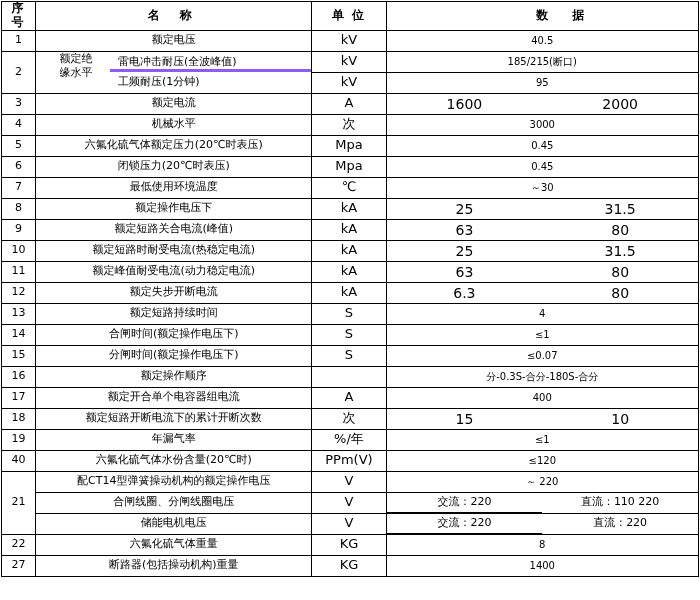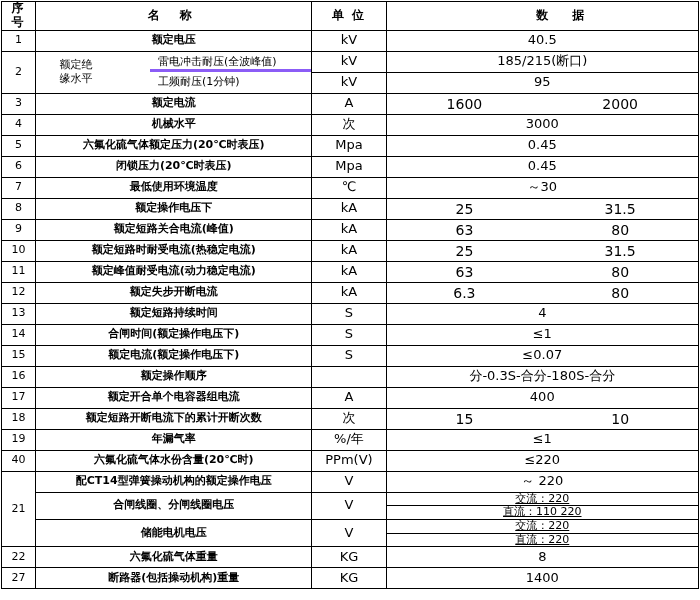--- a/index.html
+++ b/index.html
@@ -45,46 +45,44 @@
     font-size: 12px;
     height: 24px;
     letter-spacing: 2px;
   }
   .hdr .sp3 { letter-spacing: 8px; }
   .hdr .sp4 { letter-spacing: 10px; padding-left: 46px; }
 
   .name-cell {
     text-align: left;
     padding-left: 14px;
-    font-weight: bold;
   }
   .num { font-size: 11px; }
   .unit { font-size: 13px; }
-  .data { font-size: 13px; }
+  .data { font-size: 10px; }
 
   
   .half-wrap {
     display: flex;
     width: 100%;
     height: 100%;
   }
   .half {
     flex: 1 1 50%;
     display: flex;
     align-items: center;
     justify-content: center;
     font-size: 14px;
   }
 
   
   .vgroup {
     display: flex;
-    align-items: center;
+    align-items: flex-start;
     height: 100%;
-    gap: 40px;
   }
   .vgroup .vlabel {
     width: 74px;
     flex: 0 0 74px;
     text-align: center;
     font-size: 11px;
     line-height: 1.3;
     padding-left: 6px;
     box-sizing: border-box;
   }
@@ -99,23 +97,22 @@
     line-height: 20px;
     box-sizing: border-box;
   }
   .vgroup .vitem.first {
     border-bottom: 3px solid #8b5cf6;
   }
   td.nopad { padding: 0; }
 
   .stack2 {
     display: flex;
-    flex-direction: column;
+    flex-direction: row;
     height: 100%;
-    text-decoration: underline;
   }
   .stack2 > div {
     flex: 1 1 50%;
     display: flex;
     align-items: center;
     justify-content: center;
     font-size: 11px;
   }
   .stack2 > div.bline {
     border-bottom: 1px solid #000000;
@@ -267,21 +264,21 @@
         <td class="data">4</td>
       </tr>
       <tr>
         <td class="num">14</td>
         <td class="name-cell">合闸时间(额定操作电压下)</td>
         <td class="unit">S</td>
         <td class="data">≤1</td>
       </tr>
       <tr>
         <td class="num">15</td>
-        <td class="name-cell">额定电流(额定操作电压下)</td>
+        <td class="name-cell">分闸时间(额定操作电压下)</td>
         <td class="unit">S</td>
         <td class="data">≤0.07</td>
       </tr>
       <tr>
         <td class="num">16</td>
         <td class="name-cell">额定操作顺序</td>
         <td class="unit"></td>
         <td class="data">分-0.3S-合分-180S-合分</td>
       </tr>
       <tr>
@@ -306,21 +303,21 @@
       <tr>
         <td class="num">19</td>
         <td class="name-cell">年漏气率</td>
         <td class="unit">%/年</td>
         <td class="data">≤1</td>
       </tr>
       <tr>
         <td class="num">40</td>
         <td class="name-cell">六氟化硫气体水份含量(20℃时)</td>
         <td class="unit">PPm(V)</td>
-        <td class="data">≤220</td>
+        <td class="data">≤120</td>
       </tr>
 
       <tr class="tallrow">
         <td class="num" rowspan="3">21</td>
         <td class="name-cell">配CT14型弹簧操动机构的额定操作电压</td>
         <td class="unit">V</td>
         <td class="data">～ 220</td>
       </tr>
       <tr class="tallrow">
         <td class="name-cell">合闸线圈、分闸线圈电压</td>

